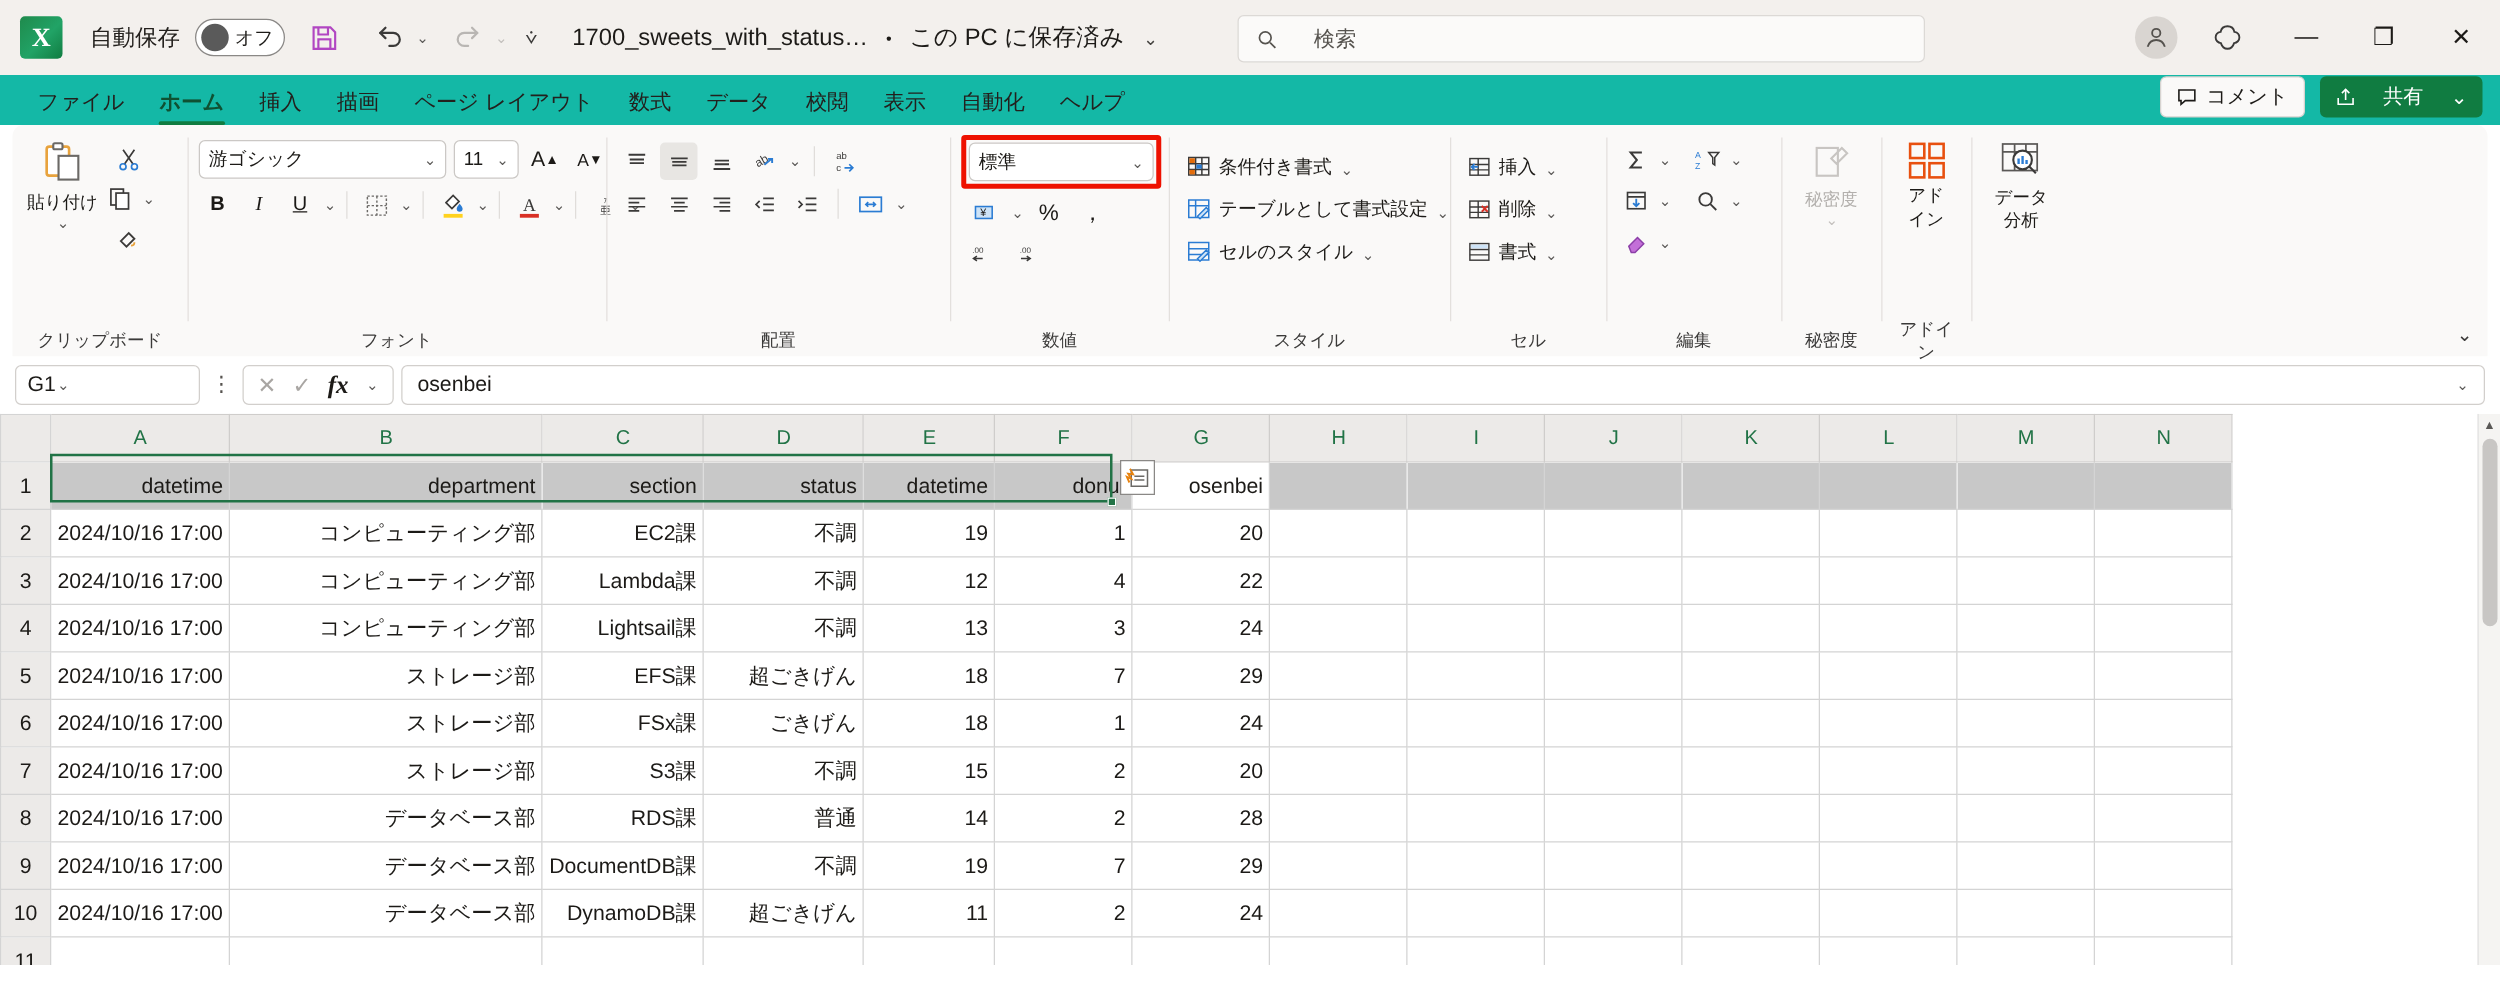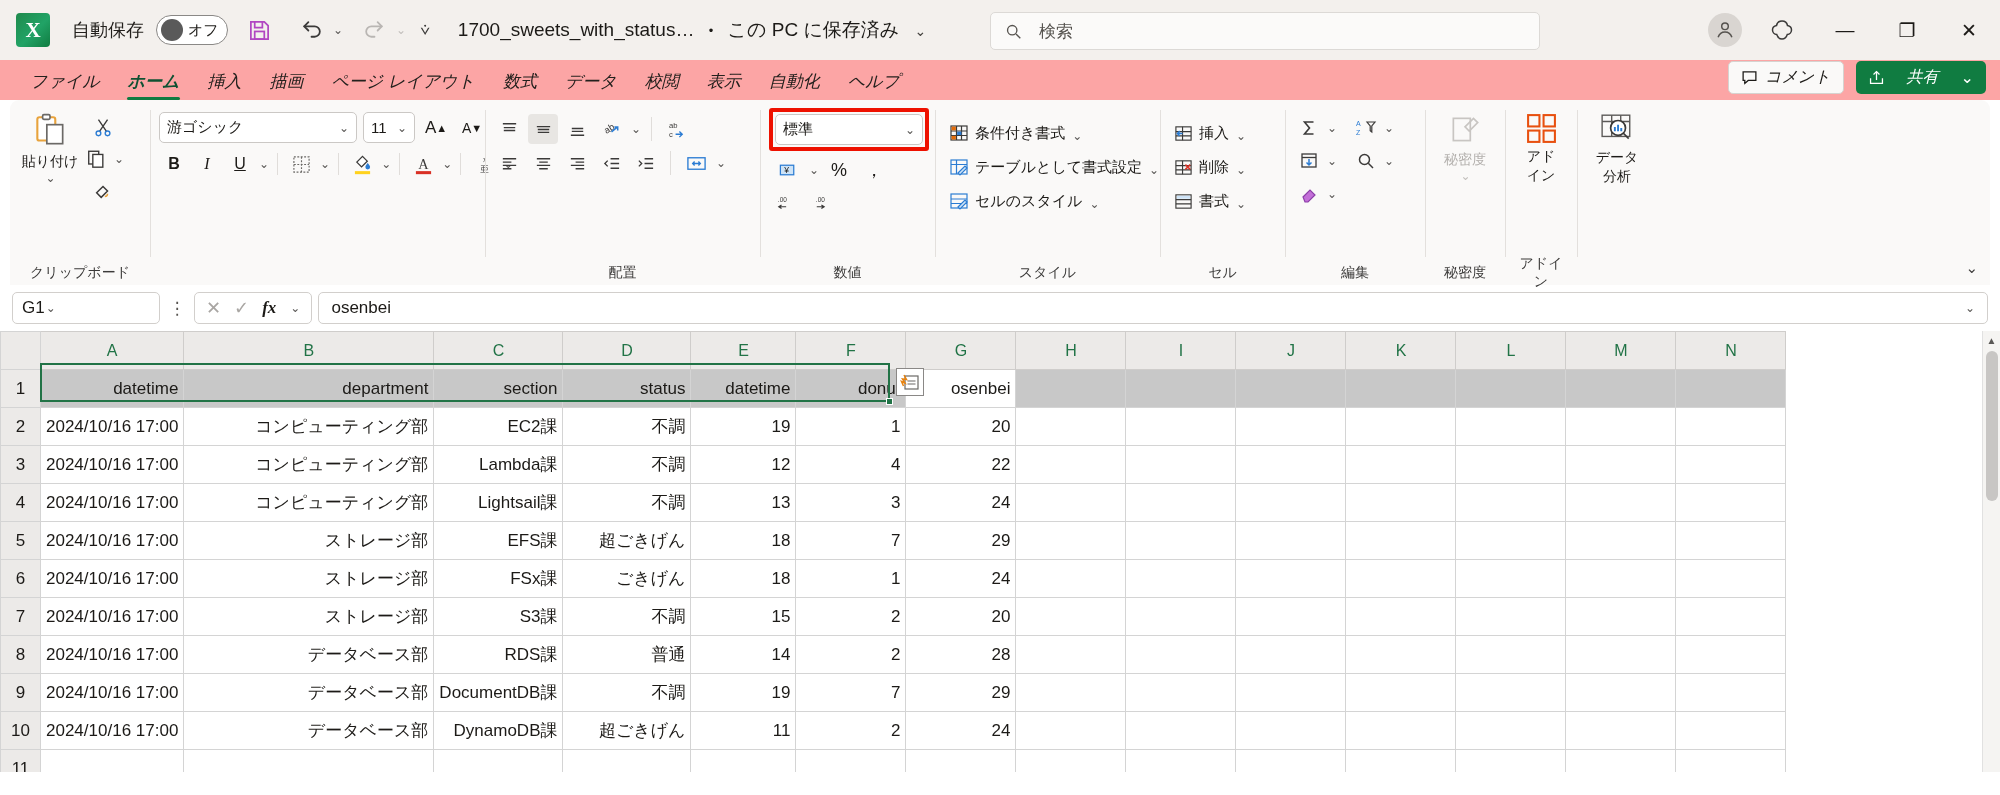--- a/index.html
+++ b/index.html
@@ -47,42 +47,42 @@
     margin-left: 28px; font-size: 19px; color: #1c1a17; white-space: nowrap;
   }
   .doc-sep { margin: 0 9px; font-size: 13px; vertical-align: middle; }
   .doc-saved { font-size: 19px; color: #1c1a17; }
   .title-caret { font-size: 14px; color: #44423f; margin-left: 10px; }
 
   .searchbox {
     position: absolute; left: 990px; top: 12px;
     width: 550px; height: 38px; background: #fbfaf9;
     border: 1px solid #dcd9d6; border-radius: 5px;
-    display: flex; align-items: center; padding: 0 14px; gap: 17px;
+    display: flex; align-items: center; padding: 0 14px; gap: 29px;
   }
   .searchbox .mag { font-size: 17px; color: #56534f; }
   .searchbox .ph { font-size: 17px; color: #56534f; }
 
   .tb-right { position: absolute; right: 0; top: 0; height: 60px; display: flex; align-items: center; }
   .acct-circle {
     width: 34px; height: 34px; border-radius: 50%;
     background: #d9d5d1; margin-right: 18px;
     display: flex; align-items: center; justify-content: center;
   }
   .acct-circle svg { width: 22px; height: 22px; }
   .copilot-btn { width: 44px; height: 44px; display: flex; align-items: center; justify-content: center; margin-right: 10px; }
   .wbtn {
     width: 62px; height: 60px; display: flex; align-items: center; justify-content: center;
     font-size: 19px; color: #1c1a17;
   }
 
   
   .ribbon-tabs {
-    height: 40px; background: #fca5a5; display: flex; align-items: flex-end;
-    padding-left: 16px; position: relative; font-style: italic;
+    height: 40px; background: #14b8a6; display: flex; align-items: flex-end;
+    padding-left: 16px; position: relative;
   }
   .rtab {
     font-size: 17px; color: #23201d; padding: 0 14px 7px 14px;
     position: relative; white-space: nowrap;
   }
   .rtab.active { font-weight: bold; color: #0f5132; }
   .rtab.active::after {
     content: ""; position: absolute; left: 13px; right: 13px; bottom: 0;
     height: 3px; background: #107c41; border-radius: 2px;
   }
@@ -153,21 +153,21 @@
     width: 148px; height: 32px; border: 1px solid #d2cfcc; border-radius: 5px; background: #fff;
     display: flex; align-items: center; padding: 0 9px;
     font-size: 17px; color: #1c1a17;
   }
   .dots { width: 22px; text-align: center; font-size: 17px; color: #56534f; letter-spacing: 0; }
   .fxgroup {
     height: 32px; border: 1px solid #d2cfcc; border-radius: 5px; background: #fff;
     display: flex; align-items: center; gap: 13px; padding: 0 11px;
   }
   .fxgroup .g { color: #a9a6a3; font-size: 18px; }
-  .fxgroup .fx { font-family: "Liberation Serif", serif; font-style: italic; font-weight: bold; font-size: 17px; color: #1c1a17; }
+  .fxgroup .fx { font-family: "Liberation Serif", serif; font-style: italic; font-weight: bold; font-size: 20px; color: #1c1a17; }
   .fbar {
     flex: 1; height: 32px; border: 1px solid #d2cfcc; border-radius: 5px; background: #fff;
     display: flex; align-items: center; padding: 0 12px; font-size: 17px; color: #1c1a17;
     justify-content: space-between;
   }
 
   
   .grid-wrap { position: relative; height: 441px; background: #fff; overflow: hidden; }
   table.grid { border-collapse: collapse; table-layout: fixed; }
   table.grid th, table.grid td {
@@ -415,20 +415,21 @@
         <span style="width:1px;height:22px;background:#e0ddda;margin:0 5px"></span>
         <div class="smbtn">
           <svg width="19" height="20" viewBox="0 0 20 20" fill="none" stroke="#3b3a39" stroke-width="1.3">
             <text x="10" y="8" font-size="6" text-anchor="middle" fill="#3b3a39" stroke="none">ｱ</text>
             <text x="10" y="18" font-size="9" text-anchor="middle" fill="#3b3a39" stroke="none">亜</text>
           </svg>
         </div>
         <span class="caret-sm">⌄</span>
       </div>
     </div>
+    <div class="glabel">フォント</div>
   </div>
 
   <div class="rgroup" style="width:275px">
     <div class="gbody" style="flex-direction:column;gap:4px;padding-top:6px">
       <div class="smrow" style="gap:4px">
         <div class="smbtn">
           <svg width="19" height="19" viewBox="0 0 20 20" fill="none" stroke="#3b3a39" stroke-width="1.5">
               <path d="M3 4h14M4 8h12M4 11h12"></path>
             </svg>
         </div>

